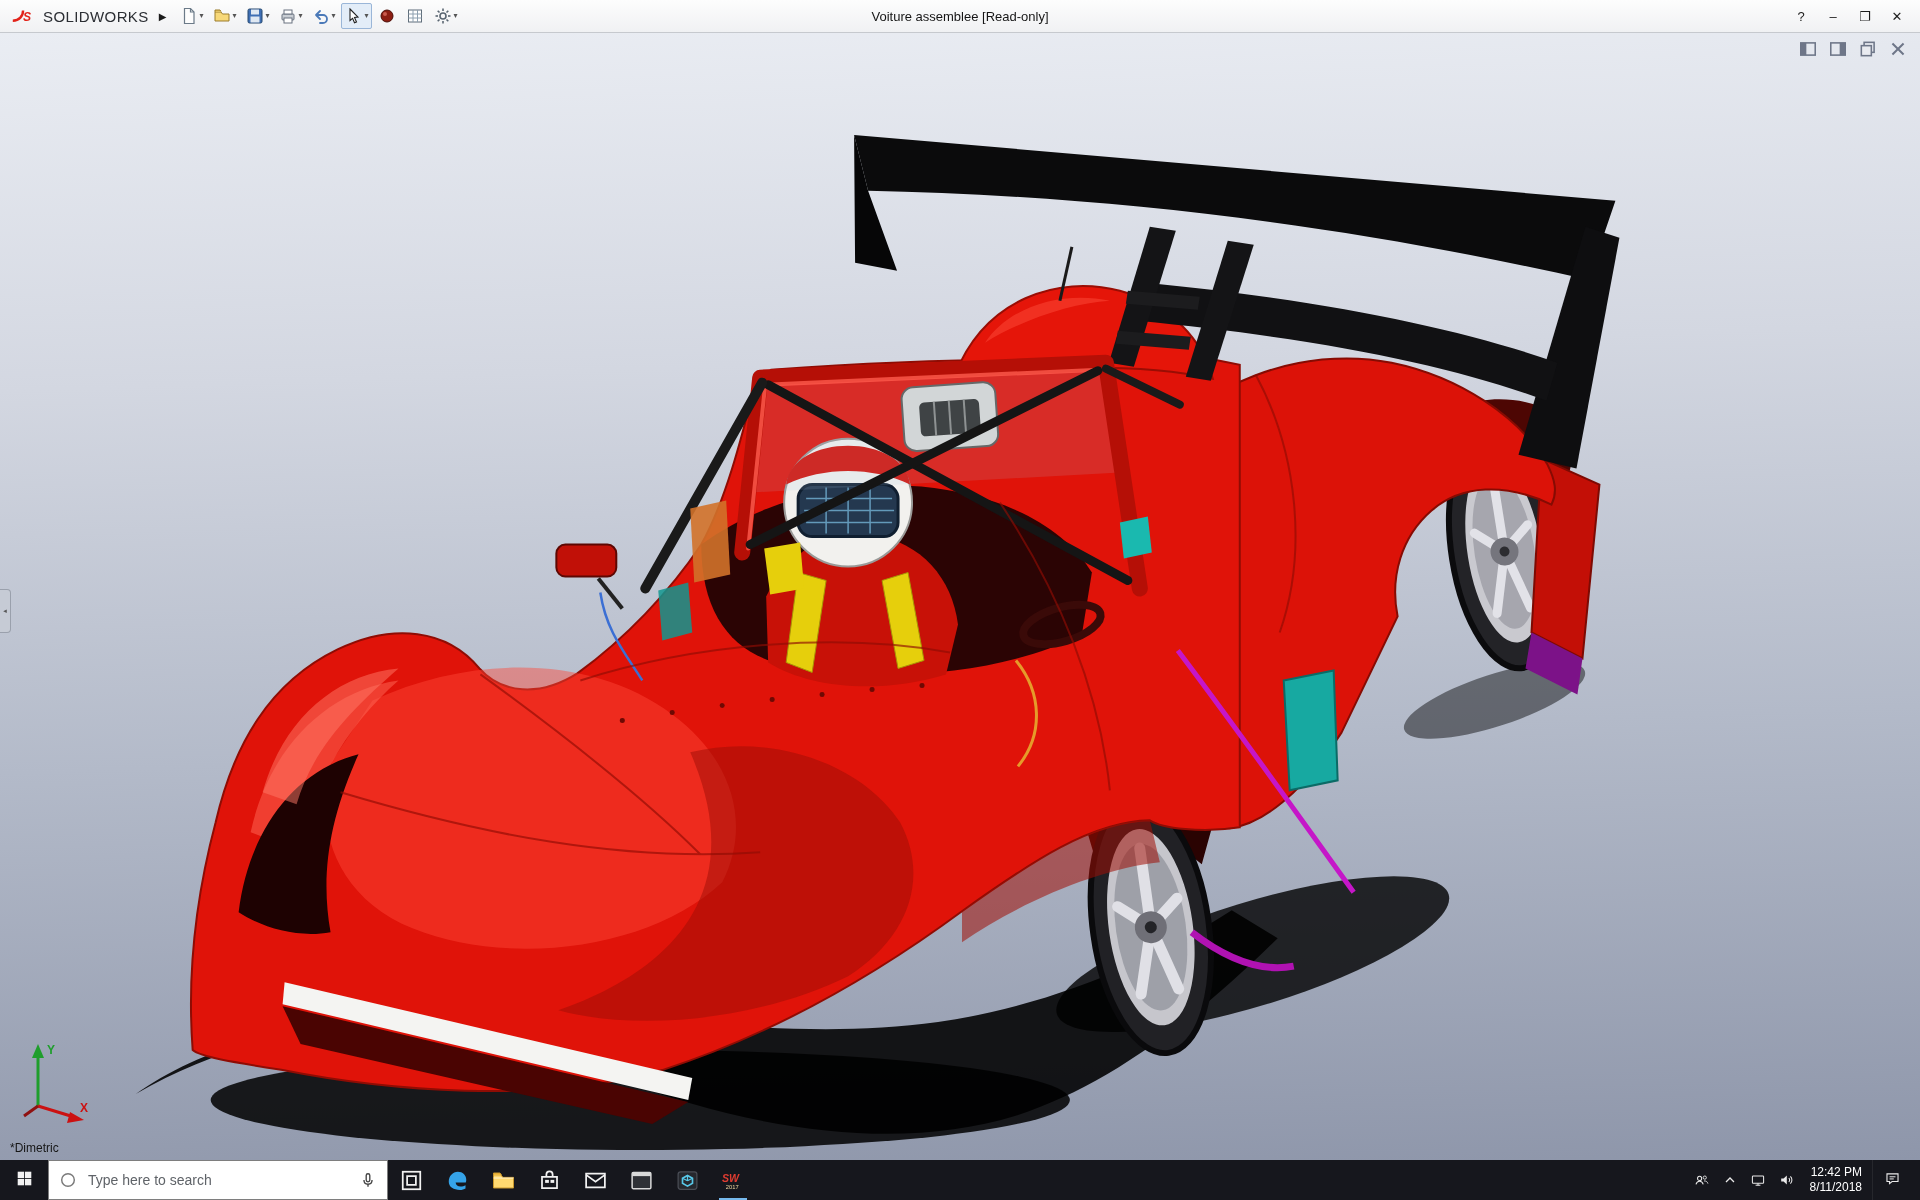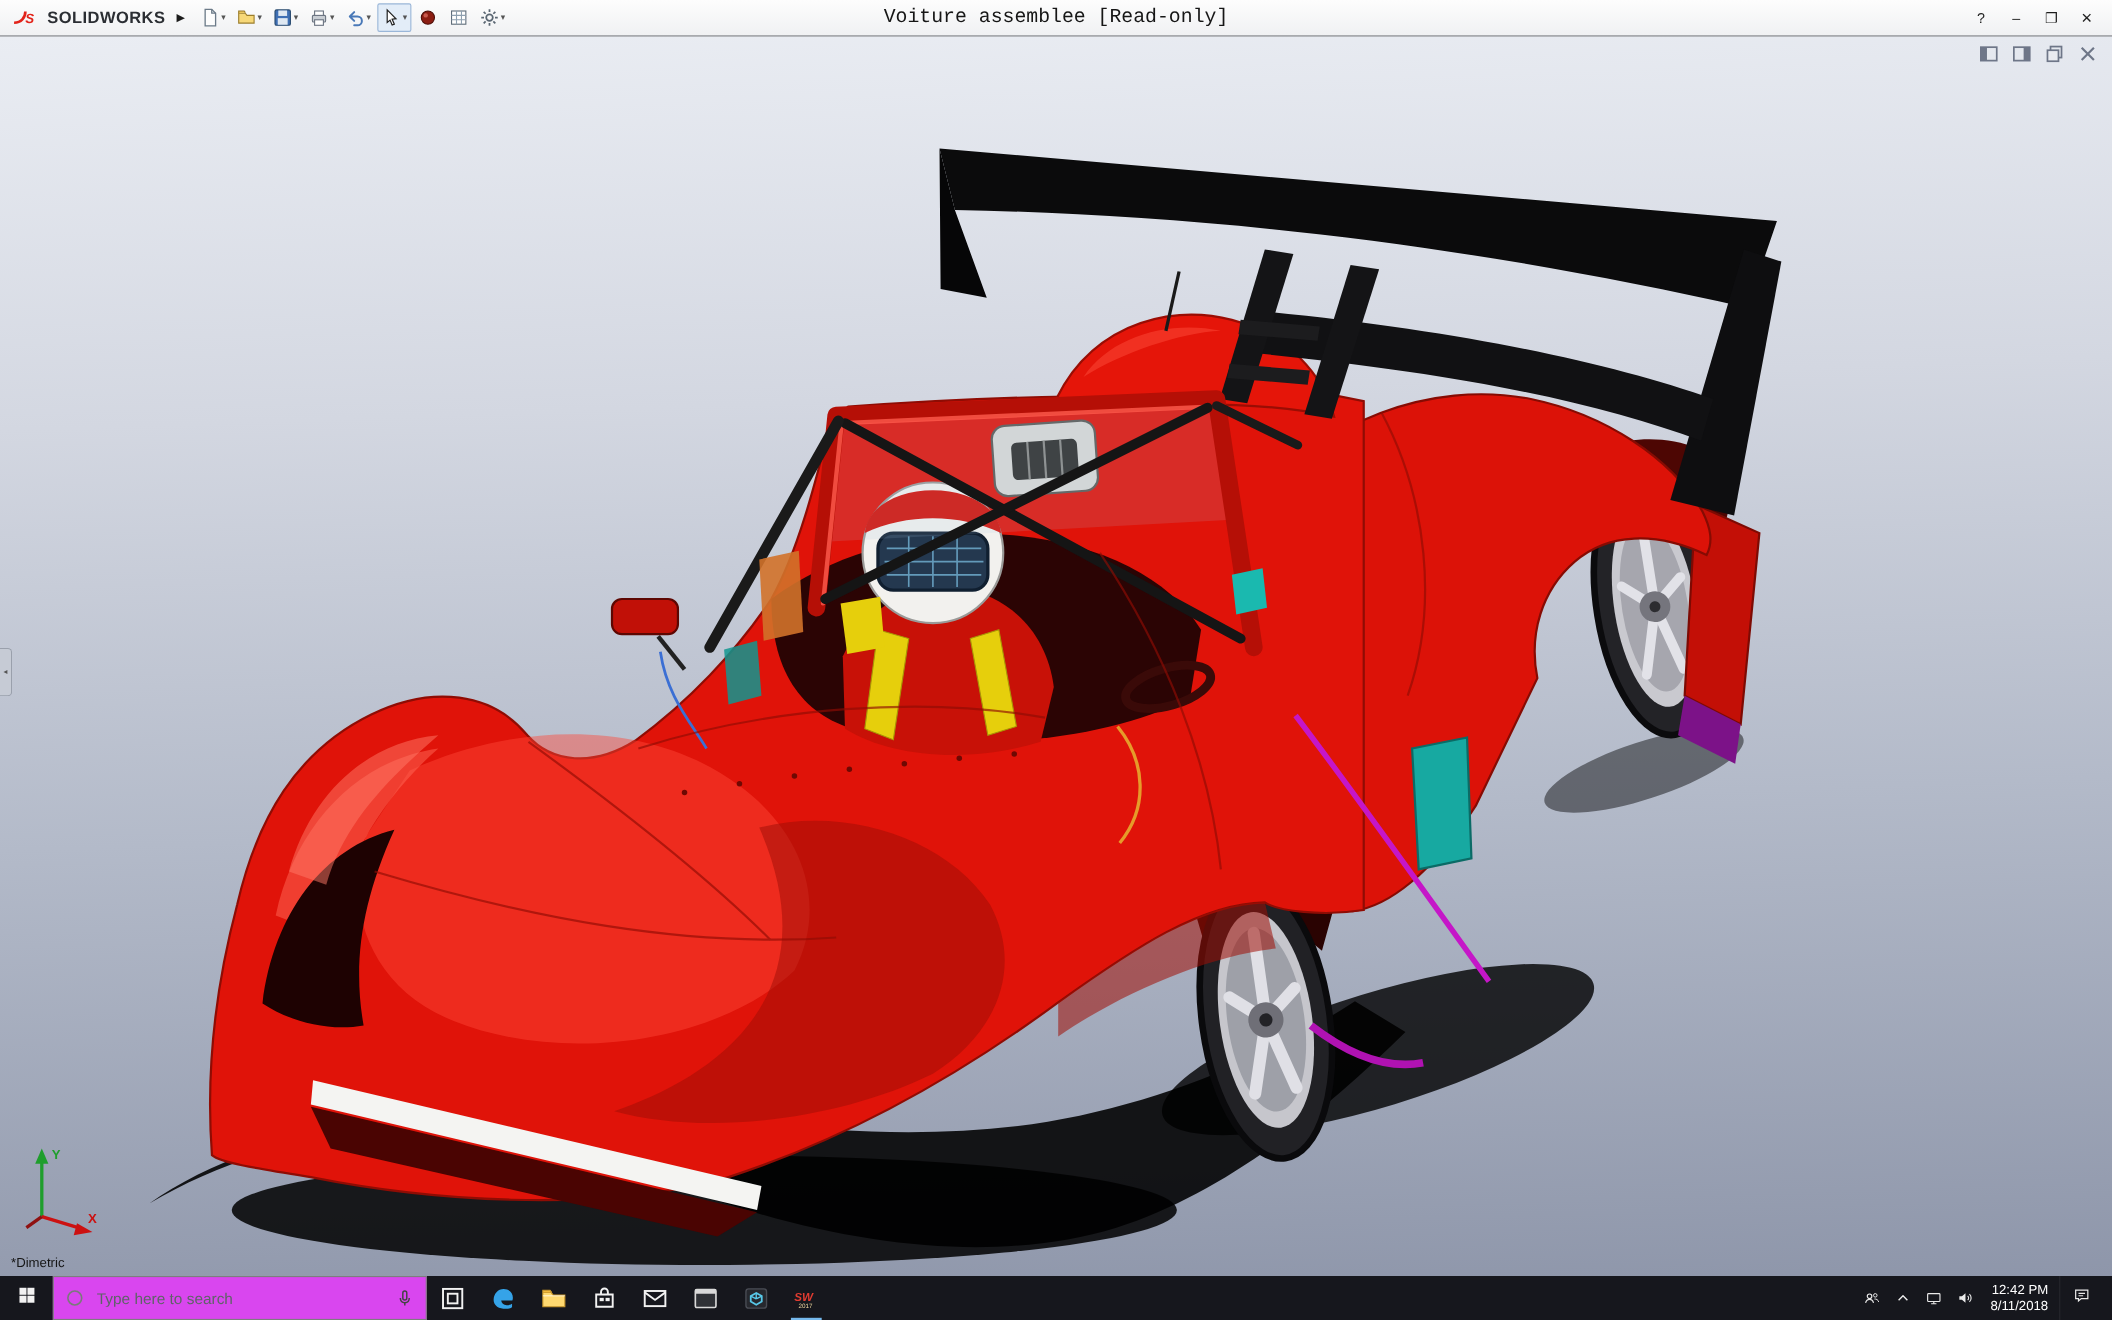--- a/index.html
+++ b/index.html
@@ -4,28 +4,28 @@
 <style>
   html,body{margin:0;padding:0;width:1920px;height:1200px;overflow:hidden;
     font-family:"Liberation Sans",sans-serif;background:#000;}
   .screen{width:1920px;height:1200px;display:flex;flex-direction:column;}
 
   
   .titlebar{height:32px;background:linear-gradient(#fdfdfd,#f0f1f3);
     border-bottom:1px solid #c6c9ce;display:flex;align-items:center;position:relative;flex:none;}
   .brand{display:flex;align-items:center;gap:5px;padding:0 8px 0 10px;height:100%;}
   .brand svg{width:28px;height:16px;display:block;}
-  .brand-text{font-weight:bold;color:#2b2e33;font-size:15px;letter-spacing:.4px;}
+  .brand-text{font-weight:normal;color:#2b2e33;font-size:15px;letter-spacing:.4px;}
   .expand-arrow{font-size:10px;color:#1b1b1b;margin:0 10px 0 2px;}
   .toolbar{display:flex;align-items:center;gap:2px;}
   .tb-icon{display:flex;align-items:center;gap:1px;padding:3px 3px;border:1px solid transparent;border-radius:2px;}
   .tb-icon svg{width:18px;height:18px;display:block;}
   .tb-selected{border-color:#9ab6d8;background:#e3edf8;}
   .caret{font-size:8px;color:#555;line-height:8px;}
-  .tb-title{position:absolute;left:50%;transform:translateX(-50%);font-size:18px;color:#161616;white-space:nowrap;font-family:Liberation Mono, monospace;}
+  .tb-title{position:absolute;left:50%;transform:translateX(-50%);font-size:13px;color:#161616;white-space:nowrap;}
   .tb-controls{margin-left:auto;display:flex;align-items:center;gap:2px;padding-right:8px;}
   .tb-ctrl{width:30px;height:24px;display:flex;align-items:center;justify-content:center;
     font-size:13px;color:#1d1d1d;}
 
   
   .viewport{flex:1;position:relative;overflow:hidden;
     background:linear-gradient(178deg,#eaedf3 0%,#d3d7e1 30%,#b3bac9 62%,#8e96aa 100%);}
   .car-svg{position:absolute;inset:0;width:100%;height:100%;}
   .child-controls{position:absolute;top:6px;right:12px;display:flex;gap:10px;}
   .cw{width:20px;height:20px;}
@@ -33,21 +33,21 @@
   .left-handle{position:absolute;left:0;top:556px;width:10px;height:42px;background:#c6cbd5;
     border:1px solid #9aa0ac;border-left:none;border-radius:0 4px 4px 0;
     display:flex;align-items:center;justify-content:center;font-size:7px;color:#555;}
   .triad{position:absolute;left:14px;bottom:32px;width:84px;height:92px;}
   .view-label{position:absolute;left:10px;bottom:5px;font-size:12px;color:#161616;}
 
   
   .taskbar{height:40px;background:#16171d;display:flex;align-items:stretch;color:#eaeaea;flex:none;}
   .tb-start{width:48px;display:flex;align-items:center;justify-content:center;}
   .tb-start svg{width:17px;height:17px;}
-  .search{width:340px;background:#d946ef;display:flex;align-items:center;gap:9px;padding:0 10px;
+  .search{width:340px;background:#ffffff;display:flex;align-items:center;gap:9px;padding:0 10px;
     border:1px solid #7e7e7e;box-sizing:border-box;}
   .search input{border:none;outline:none;flex:1;font-size:14px;color:#333;background:transparent;font-family:inherit;}
   .search input::placeholder{color:#5f6368;opacity:1;}
   .search .sicon{width:18px;height:18px;flex:none;}
   .search .sicon svg{width:100%;height:100%;display:block;}
   .apps{display:flex;align-items:stretch;}
   .app{width:46px;display:flex;align-items:center;justify-content:center;position:relative;}
   .app svg{width:25px;height:25px;display:block;}
   .app.running::after{content:"";position:absolute;bottom:0;left:9px;right:9px;height:2px;background:#76b9ed;}
   .tray{margin-left:auto;display:flex;align-items:center;padding-right:9px;}

